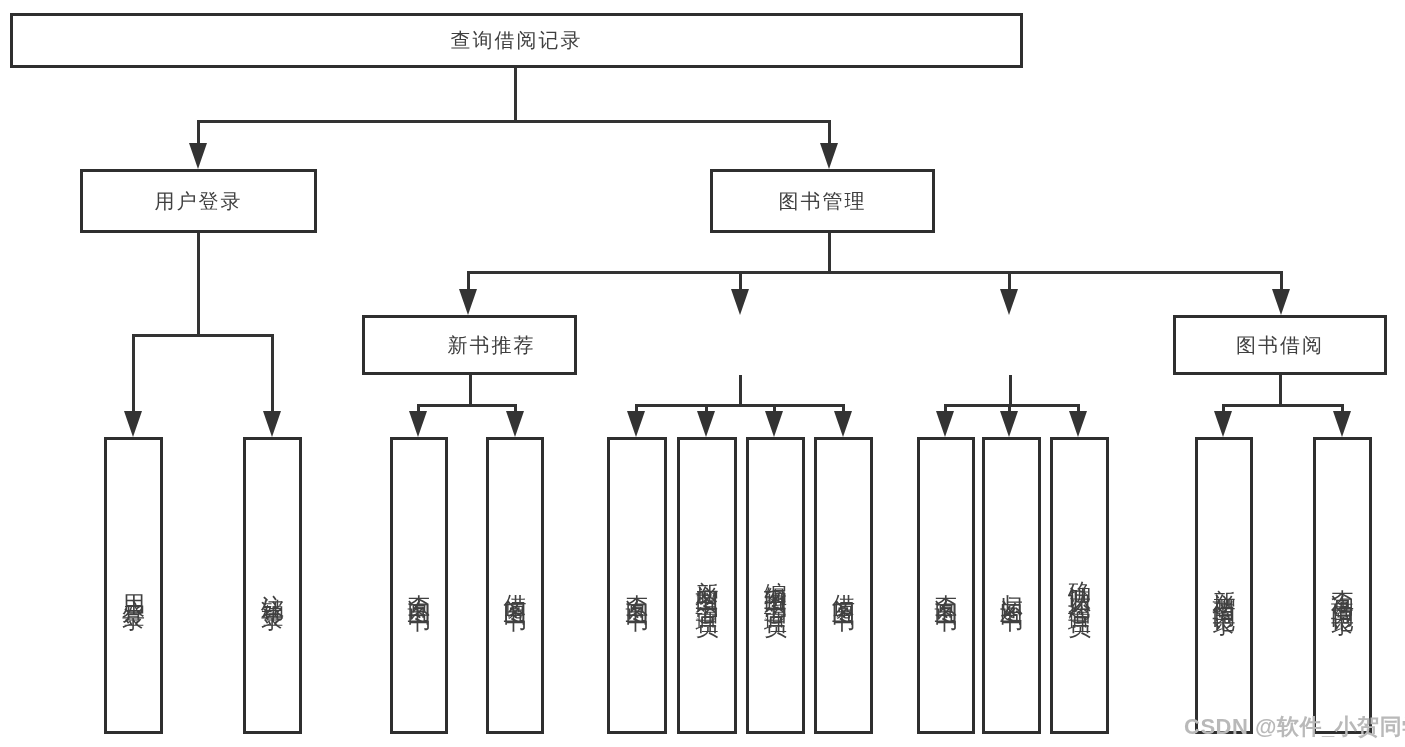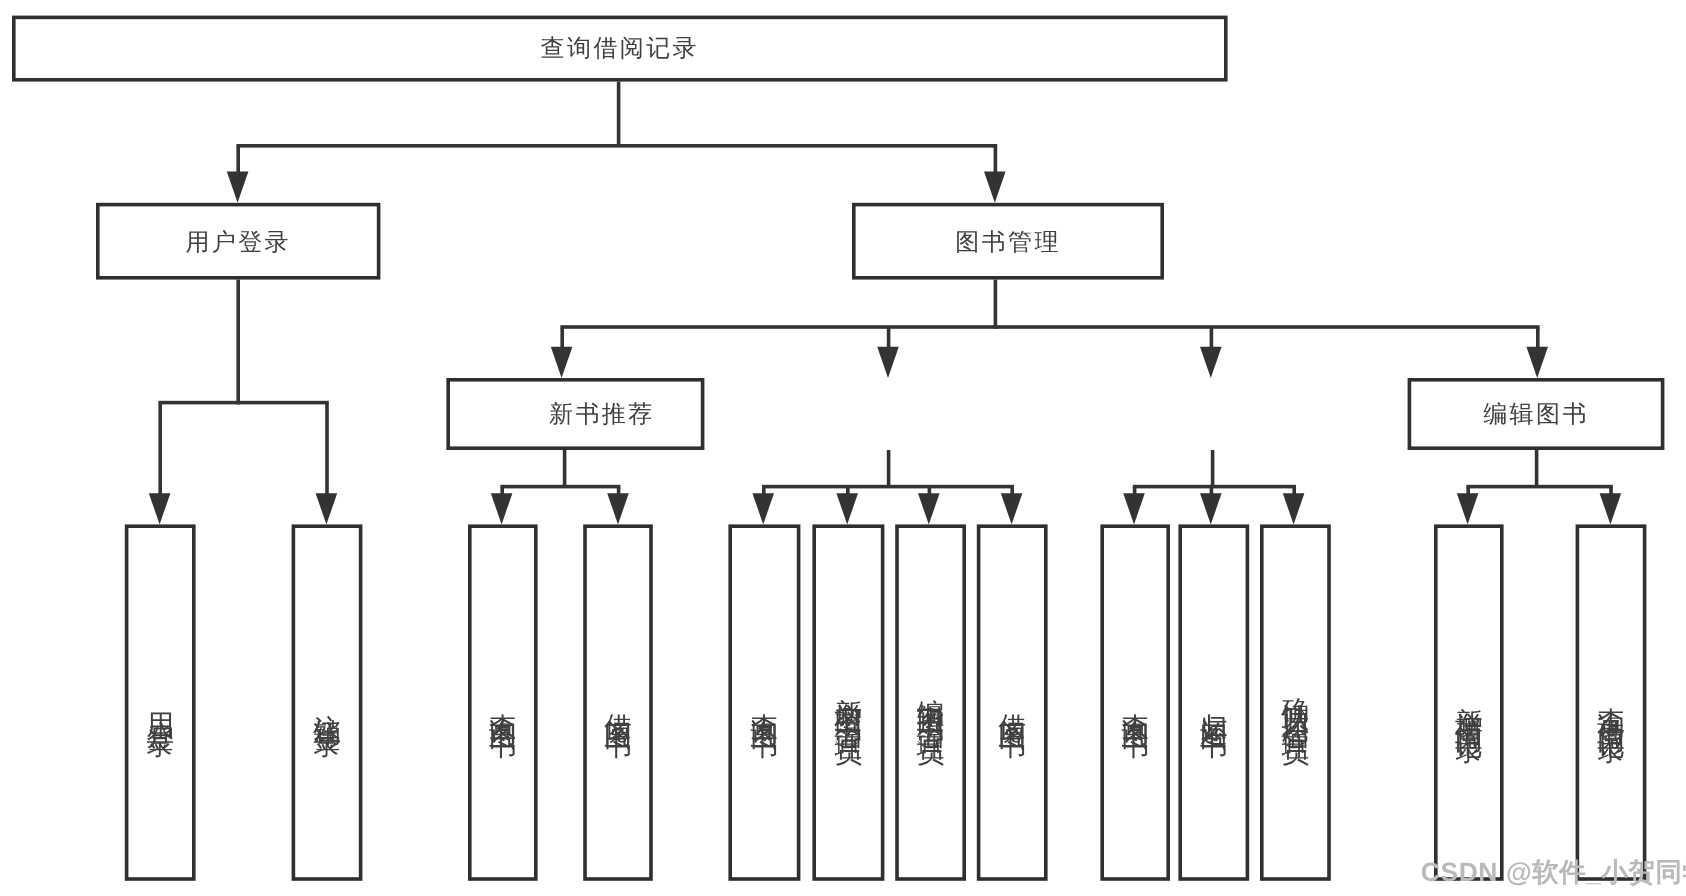--- a/index.html
+++ b/index.html
@@ -63,21 +63,21 @@
   <div class="vline" style="left:514px; top:68px; height:54px;"></div>
   <div class="hline" style="left:197px; top:120px; width:634px;"></div>
   <div class="vline" style="left:197px; top:122px; height:28px;"></div>
   <div class="vline" style="left:828px; top:122px; height:28px;"></div>
   <div class="arrow" style="left:189px; top:143px;"></div>
   <div class="arrow" style="left:820px; top:143px;"></div>
 
   <div class="box node" style="left:80px; top:169px; width:237px; height:64px;">
     <span>用户登录</span>
   </div>
-  <div class="box node" style="left:710px; top:169px; width:260px; height:64px;">
+  <div class="box node" style="left:710px; top:169px; width:225px; height:64px;">
     <span>图书管理</span>
   </div>
 
   <div class="vline" style="left:197px; top:233px; height:104px;"></div>
   <div class="hline" style="left:132px; top:334px; width:142px;"></div>
   <div class="vline" style="left:132px; top:336px; height:77px;"></div>
   <div class="vline" style="left:271px; top:336px; height:77px;"></div>
   <div class="arrow" style="left:124px; top:411px;"></div>
   <div class="arrow" style="left:263px; top:411px;"></div>
 
@@ -85,25 +85,25 @@
   <div class="hline" style="left:467px; top:271px; width:816px;"></div>
   <div class="vline" style="left:467px; top:273px; height:21px;"></div>
   <div class="vline" style="left:739px; top:273px; height:21px;"></div>
   <div class="vline" style="left:1008px; top:273px; height:21px;"></div>
   <div class="vline" style="left:1280px; top:273px; height:21px;"></div>
   <div class="arrow" style="left:459px; top:289px;"></div>
   <div class="arrow" style="left:731px; top:289px;"></div>
   <div class="arrow" style="left:1000px; top:289px;"></div>
   <div class="arrow" style="left:1272px; top:289px;"></div>
 
-  <div class="box node" style="left:372px; top:315px; width:215px; height:60px;padding-left:44px;">
+  <div class="box node" style="left:362px; top:315px; width:215px; height:60px;padding-left:44px;">
     <span>新书推荐</span>
   </div>
   <div class="box node" style="left:1173px; top:315px; width:214px; height:60px;">
-    <span>编辑图书</span>
+    <span>图书借阅</span>
   </div>
 
   <div class="vline" style="left:469px; top:375px; height:31px;"></div>
   <div class="hline" style="left:417px; top:404px; width:100px;"></div>
   <div class="vline" style="left:417px; top:406px; height:7px;"></div>
   <div class="vline" style="left:514px; top:406px; height:7px;"></div>
   <div class="arrow" style="left:409px; top:411px;"></div>
   <div class="arrow" style="left:506px; top:411px;"></div>
 
   <div class="vline" style="left:739px; top:375px; height:31px;"></div>

